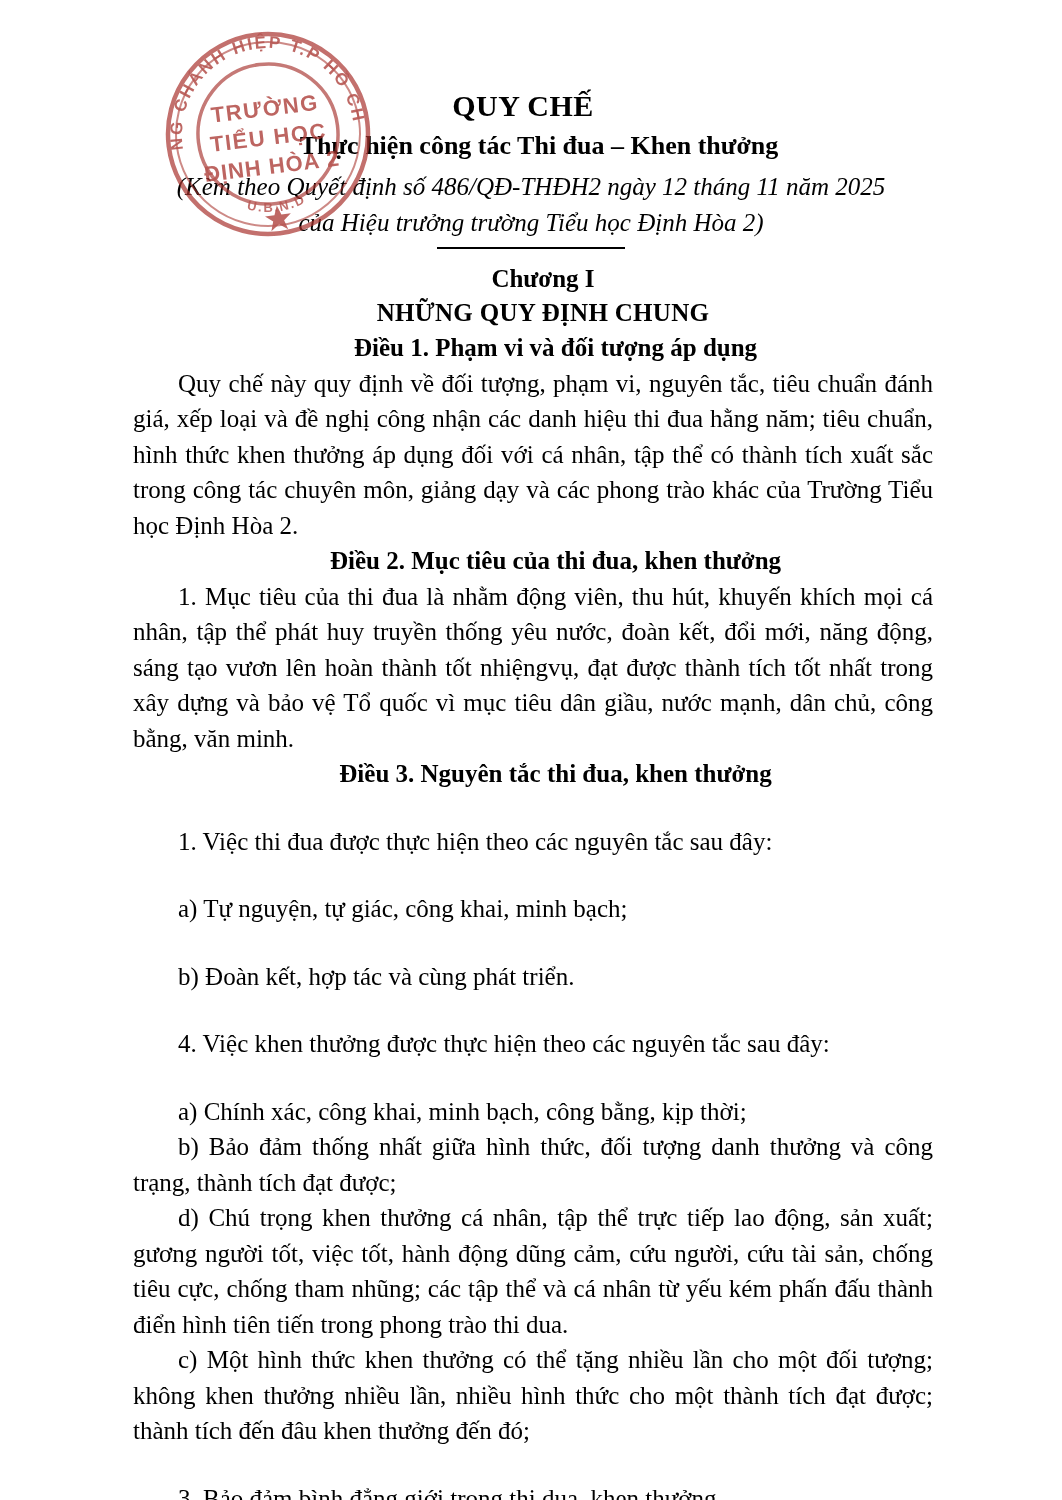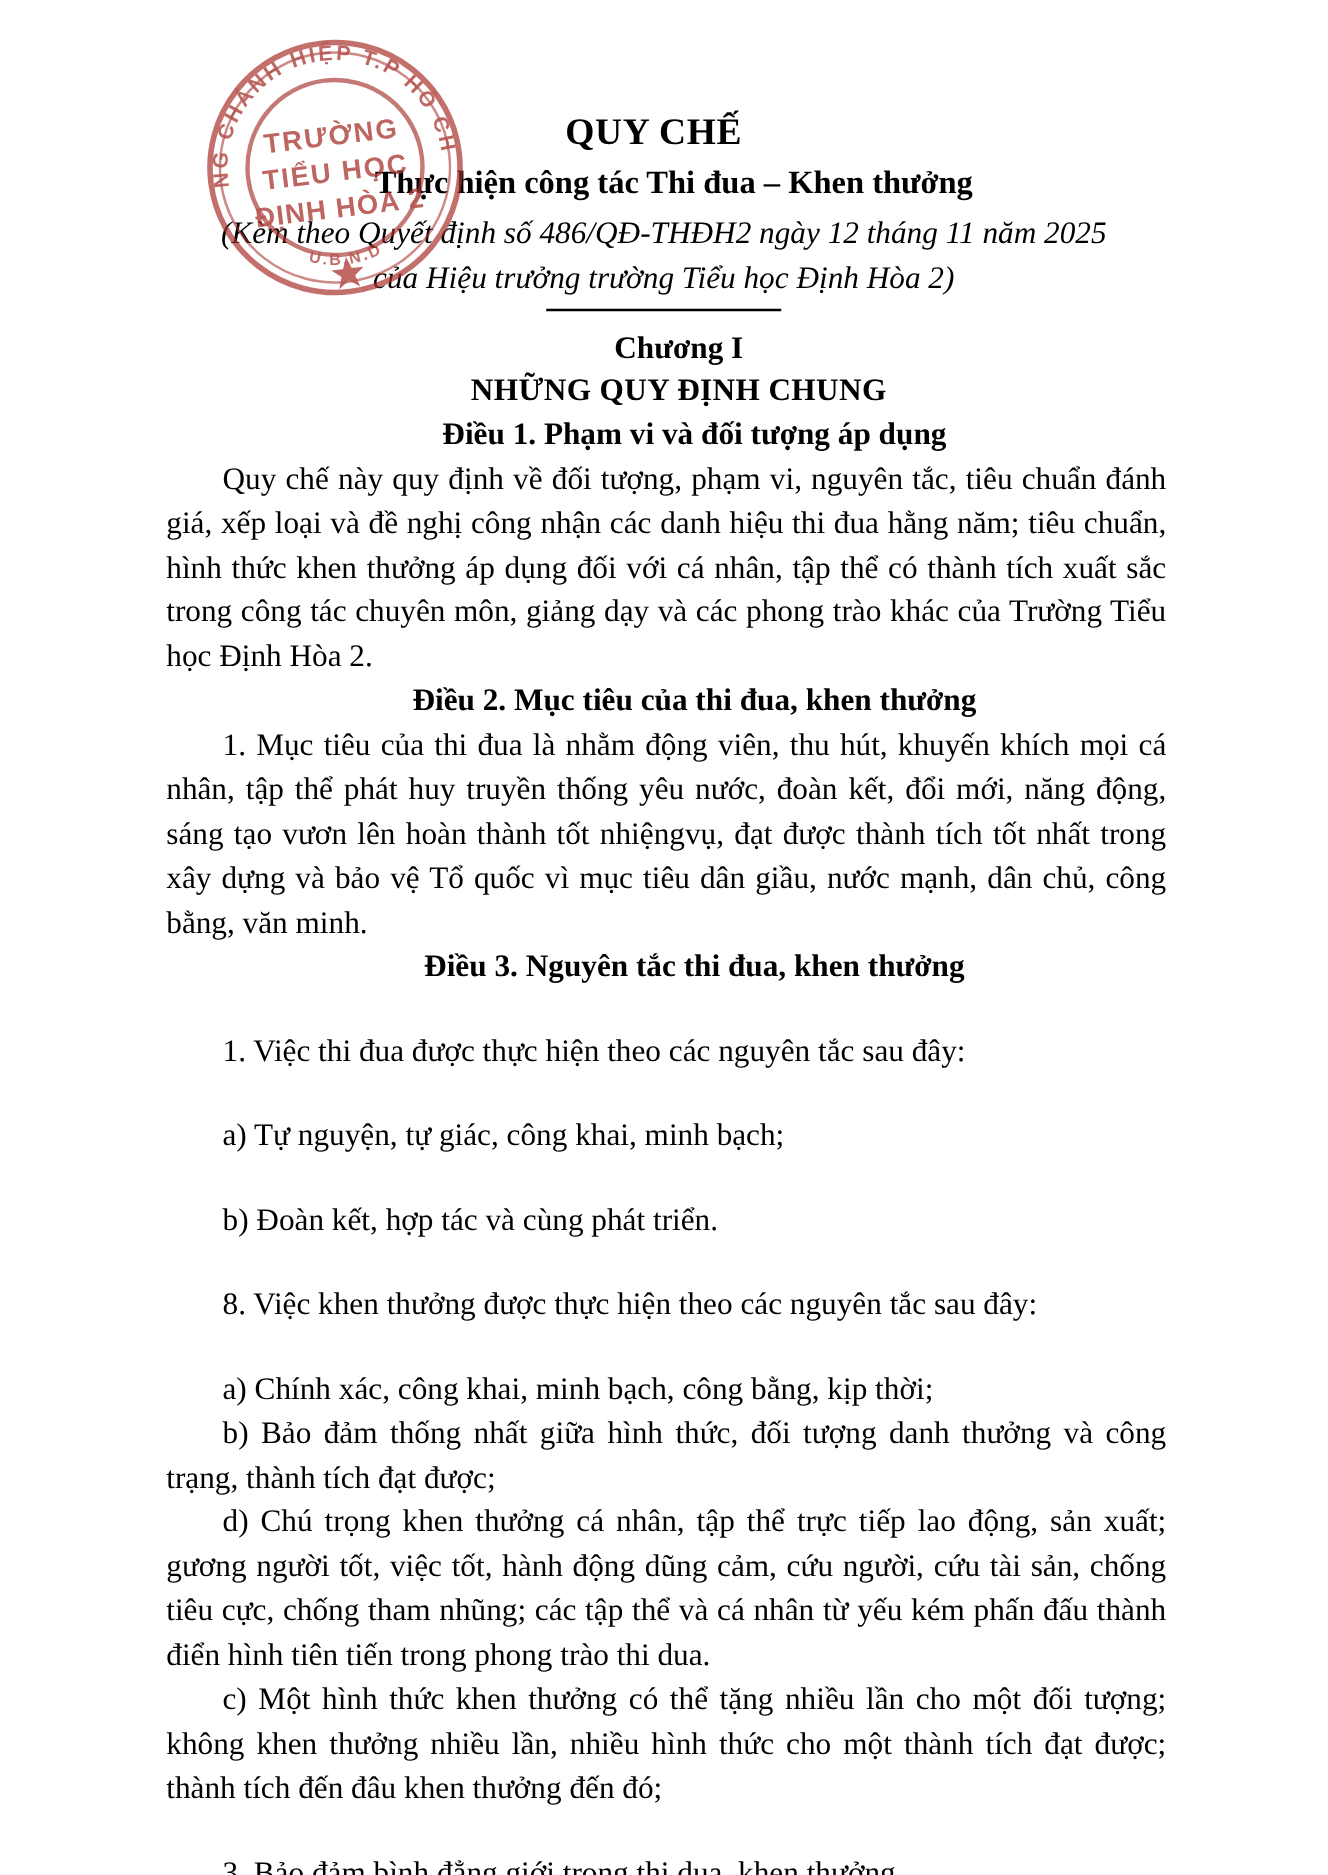--- a/index.html
+++ b/index.html
@@ -168,21 +168,21 @@
     <p class="article-heading">Điều 1. Phạm vi và đối tượng áp dụng</p>
     <p class="para">Quy chế này quy định về đối tượng, phạm vi, nguyên tắc, tiêu chuẩn đánh giá, xếp loại và đề nghị công nhận các danh hiệu thi đua hằng năm; tiêu chuẩn, hình thức khen thưởng áp dụng đối với cá nhân, tập thể có thành tích xuất sắc trong công tác chuyên môn, giảng dạy và các phong trào khác của Trường Tiểu học Định Hòa 2.</p>
 
     <p class="article-heading">Điều 2. Mục tiêu của thi đua, khen thưởng</p>
     <p class="para">1. Mục tiêu của thi đua là nhằm động viên, thu hút, khuyến khích mọi cá nhân, tập thể phát huy truyền thống yêu nước, đoàn kết, đổi mới, năng động, sáng tạo vươn lên hoàn thành tốt nhiệngvụ, đạt được thành tích tốt nhất trong xây dựng và bảo vệ Tổ quốc vì mục tiêu dân giầu, nước mạnh, dân chủ, công bằng, văn minh.</p>
 
     <p class="article-heading">Điều 3. Nguyên tắc thi đua, khen thưởng</p>
     <p class="para para-last">1. Việc thi đua được thực hiện theo các nguyên tắc sau đây:</p>
     <p class="para para-last">a) Tự nguyện, tự giác, công khai, minh bạch;</p>
     <p class="para para-last">b) Đoàn kết, hợp tác và cùng phát triển.</p>
-    <p class="para para-last">8. Việc khen thưởng được thực hiện theo các nguyên tắc sau đây:</p>
+    <p class="para para-last">4. Việc khen thưởng được thực hiện theo các nguyên tắc sau đây:</p>
     <p class="para para-last">a) Chính xác, công khai, minh bạch, công bằng, kịp thời;</p>
     <p class="para">b) Bảo đảm thống nhất giữa hình thức, đối tượng danh thưởng và công trạng, thành tích đạt được;</p>
     <p class="para">d) Chú trọng khen thưởng cá nhân, tập thể trực tiếp lao động, sản xuất; gương người tốt, việc tốt, hành động dũng cảm, cứu người, cứu tài sản, chống tiêu cực, chống tham nhũng; các tập thể và cá nhân từ yếu kém phấn đấu thành điển hình tiên tiến trong phong trào thi dua.</p>
     <p class="para">c) Một hình thức khen thưởng có thể tặng nhiều lần cho một đối tượng; không khen thưởng nhiều lần, nhiều hình thức cho một thành tích đạt được; thành tích đến đâu khen thưởng đến đó;</p>
     <p class="para para-last">3. Bảo đảm bình đẳng giới trong thi dua, khen thưởng.</p>
 
     <p class="article-heading">Điều 4. Nguyên tắc xét danh hiệu thi đua và hình thức khen thưởng</p>
   </div>
 
 </div>

